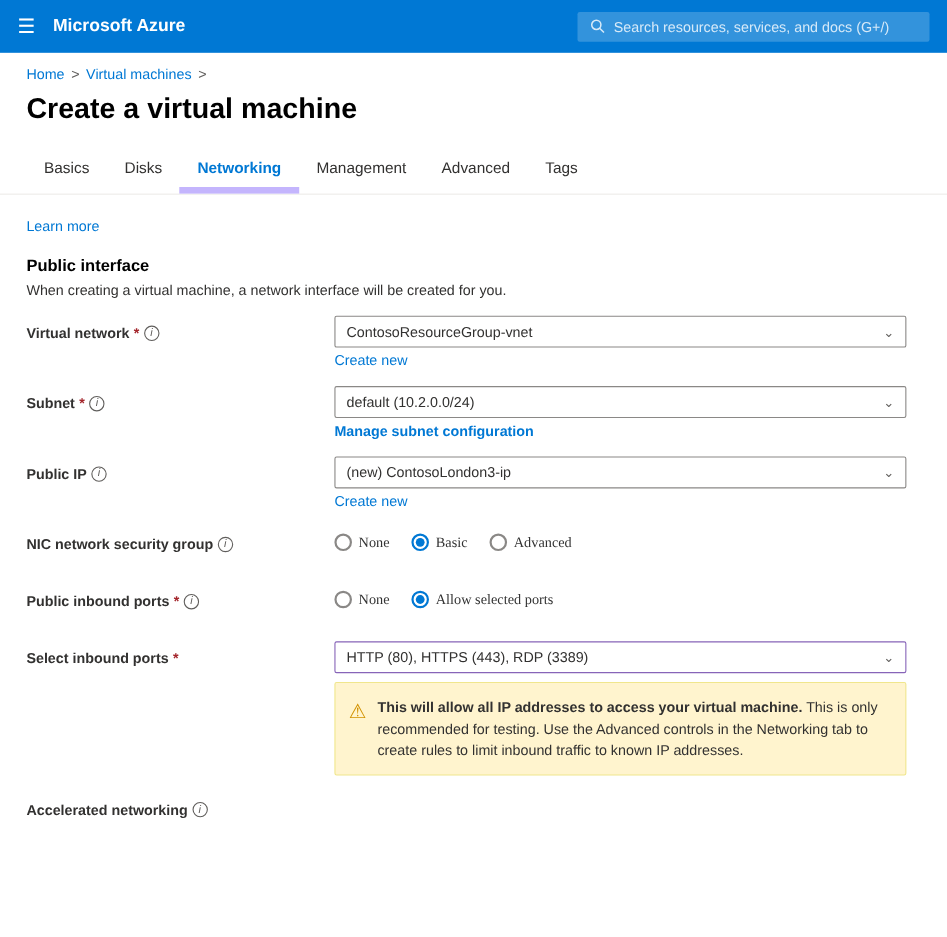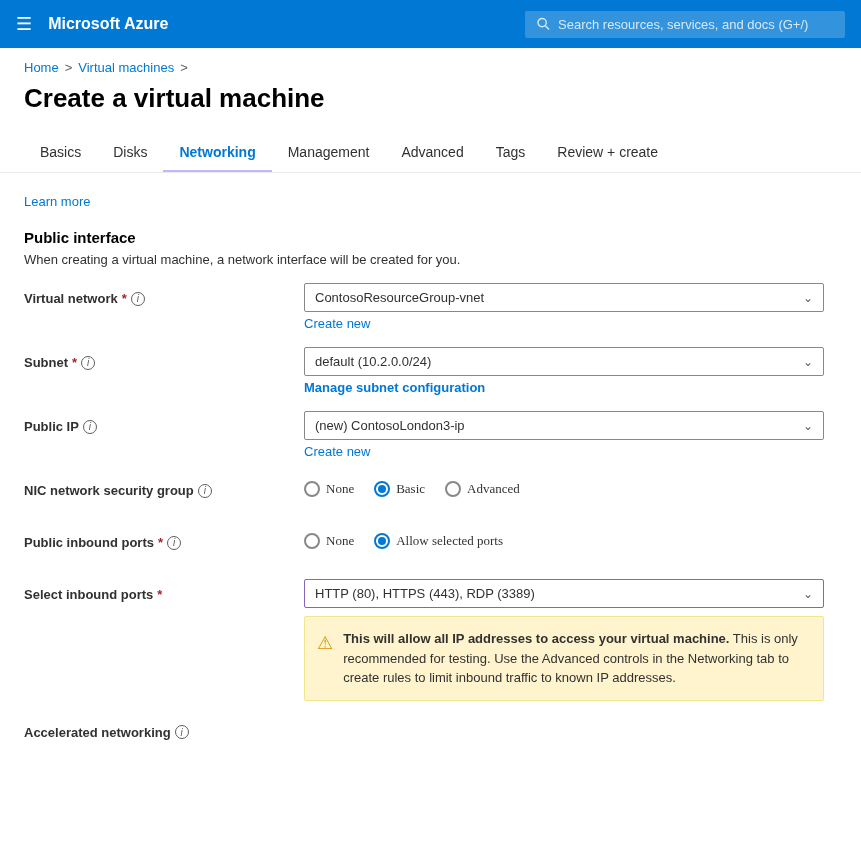--- a/index.html
+++ b/index.html
@@ -70,21 +70,21 @@
       padding: 10px 16px;
       font-size: 14px;
       cursor: pointer;
       color: #323130;
       border-bottom: 2px solid transparent;
       text-decoration: none;
       white-space: nowrap;
     }
     .tab.active {
       color: #0078d4;
-      border-bottom: 2px solid #c4b5fd;
+      border-bottom: 6px solid #c4b5fd;
       font-weight: 600;
     }
 
     
     .content {
       padding: 20px 24px;
       max-width: 861px;
     }
 
     
@@ -283,21 +283,20 @@
 
 <div class="page-title">Create a virtual machine</div>
 
 <div class="tabs">
   <a class="tab">Basics</a>
   <a class="tab">Disks</a>
   <a class="tab active">Networking</a>
   <a class="tab">Management</a>
   <a class="tab">Advanced</a>
   <a class="tab">Tags</a>
-  <a class="tab">Review + create</a>
 </div>
 
 <div class="content">
 
   <a class="learn-more">Learn more</a>
 
   <div class="section-heading">Public interface</div>
   <div class="section-sub">When creating a virtual machine, a network interface will be created for you.</div>
 
   

